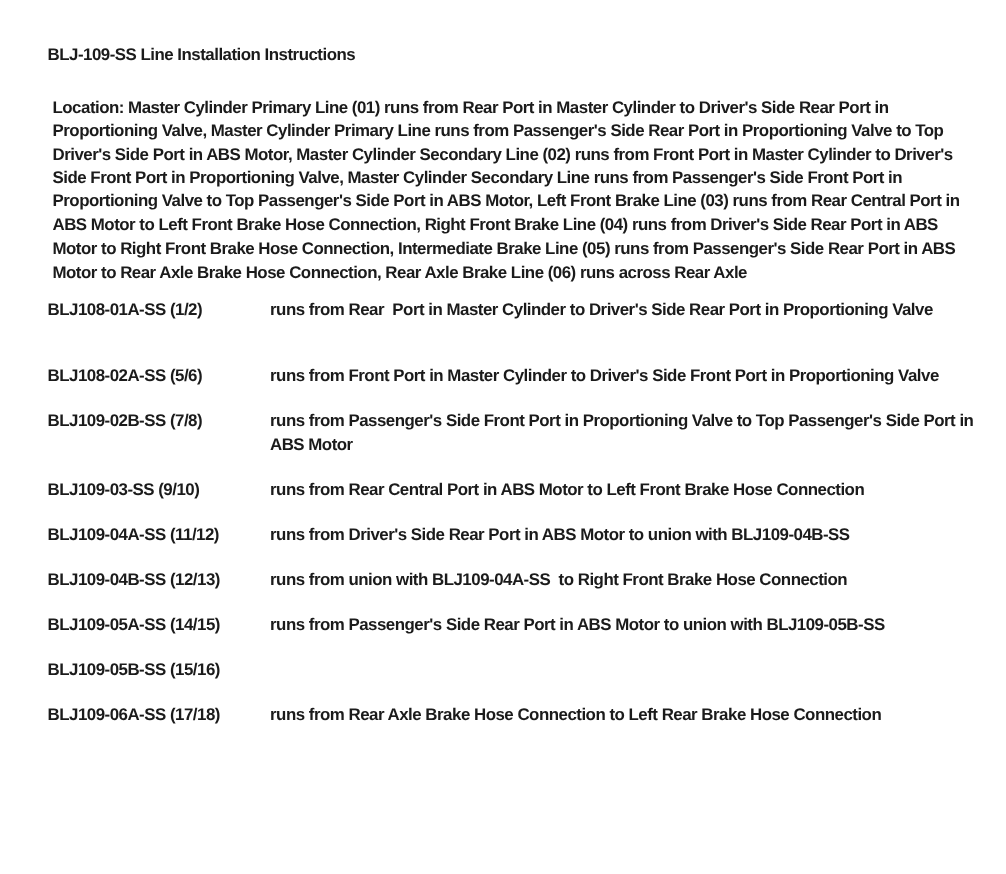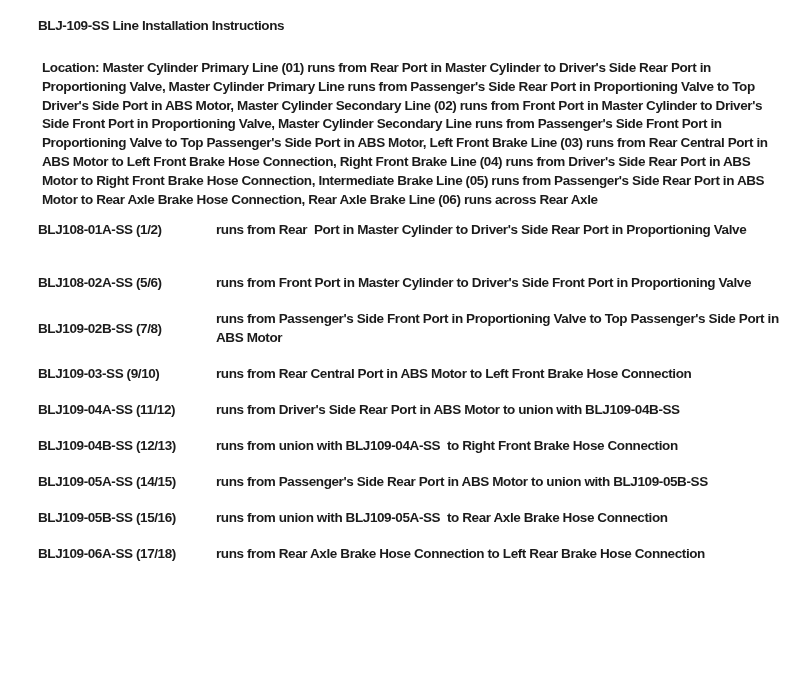--- a/index.html
+++ b/index.html
@@ -12,21 +12,21 @@
     height: 699px;
     overflow: hidden;
     font-family: "Liberation Sans", sans-serif;
     font-weight: bold;
     color: #1b1b1b;
   }
   .page {
     box-sizing: border-box;
     width: 805px;
     height: 699px;
-    padding: 16px 15px 0 38px;
+    padding: 34px 15px 0 38px;
     overflow: hidden;
     background: #ffffff;
   }
   .doc-title {
     font-size: 13.5px;
     line-height: 19px;
     letter-spacing: -0.4px;
     margin: 0 0 24px 0;
     white-space: pre-wrap;
   }
@@ -35,21 +35,21 @@
     line-height: 18.8px;
     letter-spacing: -0.4px;
     margin: 4px;
     white-space: pre-wrap;
   }
   .line-list {
     margin-top: 11px;
   }
   .line-row {
     display: flex;
-    align-items: center;
+    align-items: flex-start;
     margin-bottom: 17px;
   }
   .part-label {
     flex: 0 0 162px;
     width: 162px;
     font-size: 13.5px;
     line-height: 19px;
     letter-spacing: -0.4px;
     white-space: pre-wrap;
   }
@@ -106,21 +106,20 @@
       <div class="route-desc">runs from union with BLJ109-04A-SS  to Right Front Brake Hose Connection</div>
     </div>
 
     <div class="line-row">
       <div class="part-label">BLJ109-05A-SS (14/15)</div>
       <div class="route-desc">runs from Passenger's Side Rear Port in ABS Motor to union with BLJ109-05B-SS</div>
     </div>
 
     <div class="line-row">
       <div class="part-label">BLJ109-05B-SS (15/16)</div>
-      <div class="route-desc">runs from union with BLJ109-05A-SS  to Rear Axle Brake Hose Connection</div>
     </div>
 
     <div class="line-row">
       <div class="part-label">BLJ109-06A-SS (17/18)</div>
       <div class="route-desc">runs from Rear Axle Brake Hose Connection to Left Rear Brake Hose Connection</div>
     </div>
 
 
   </div>
 </div>

